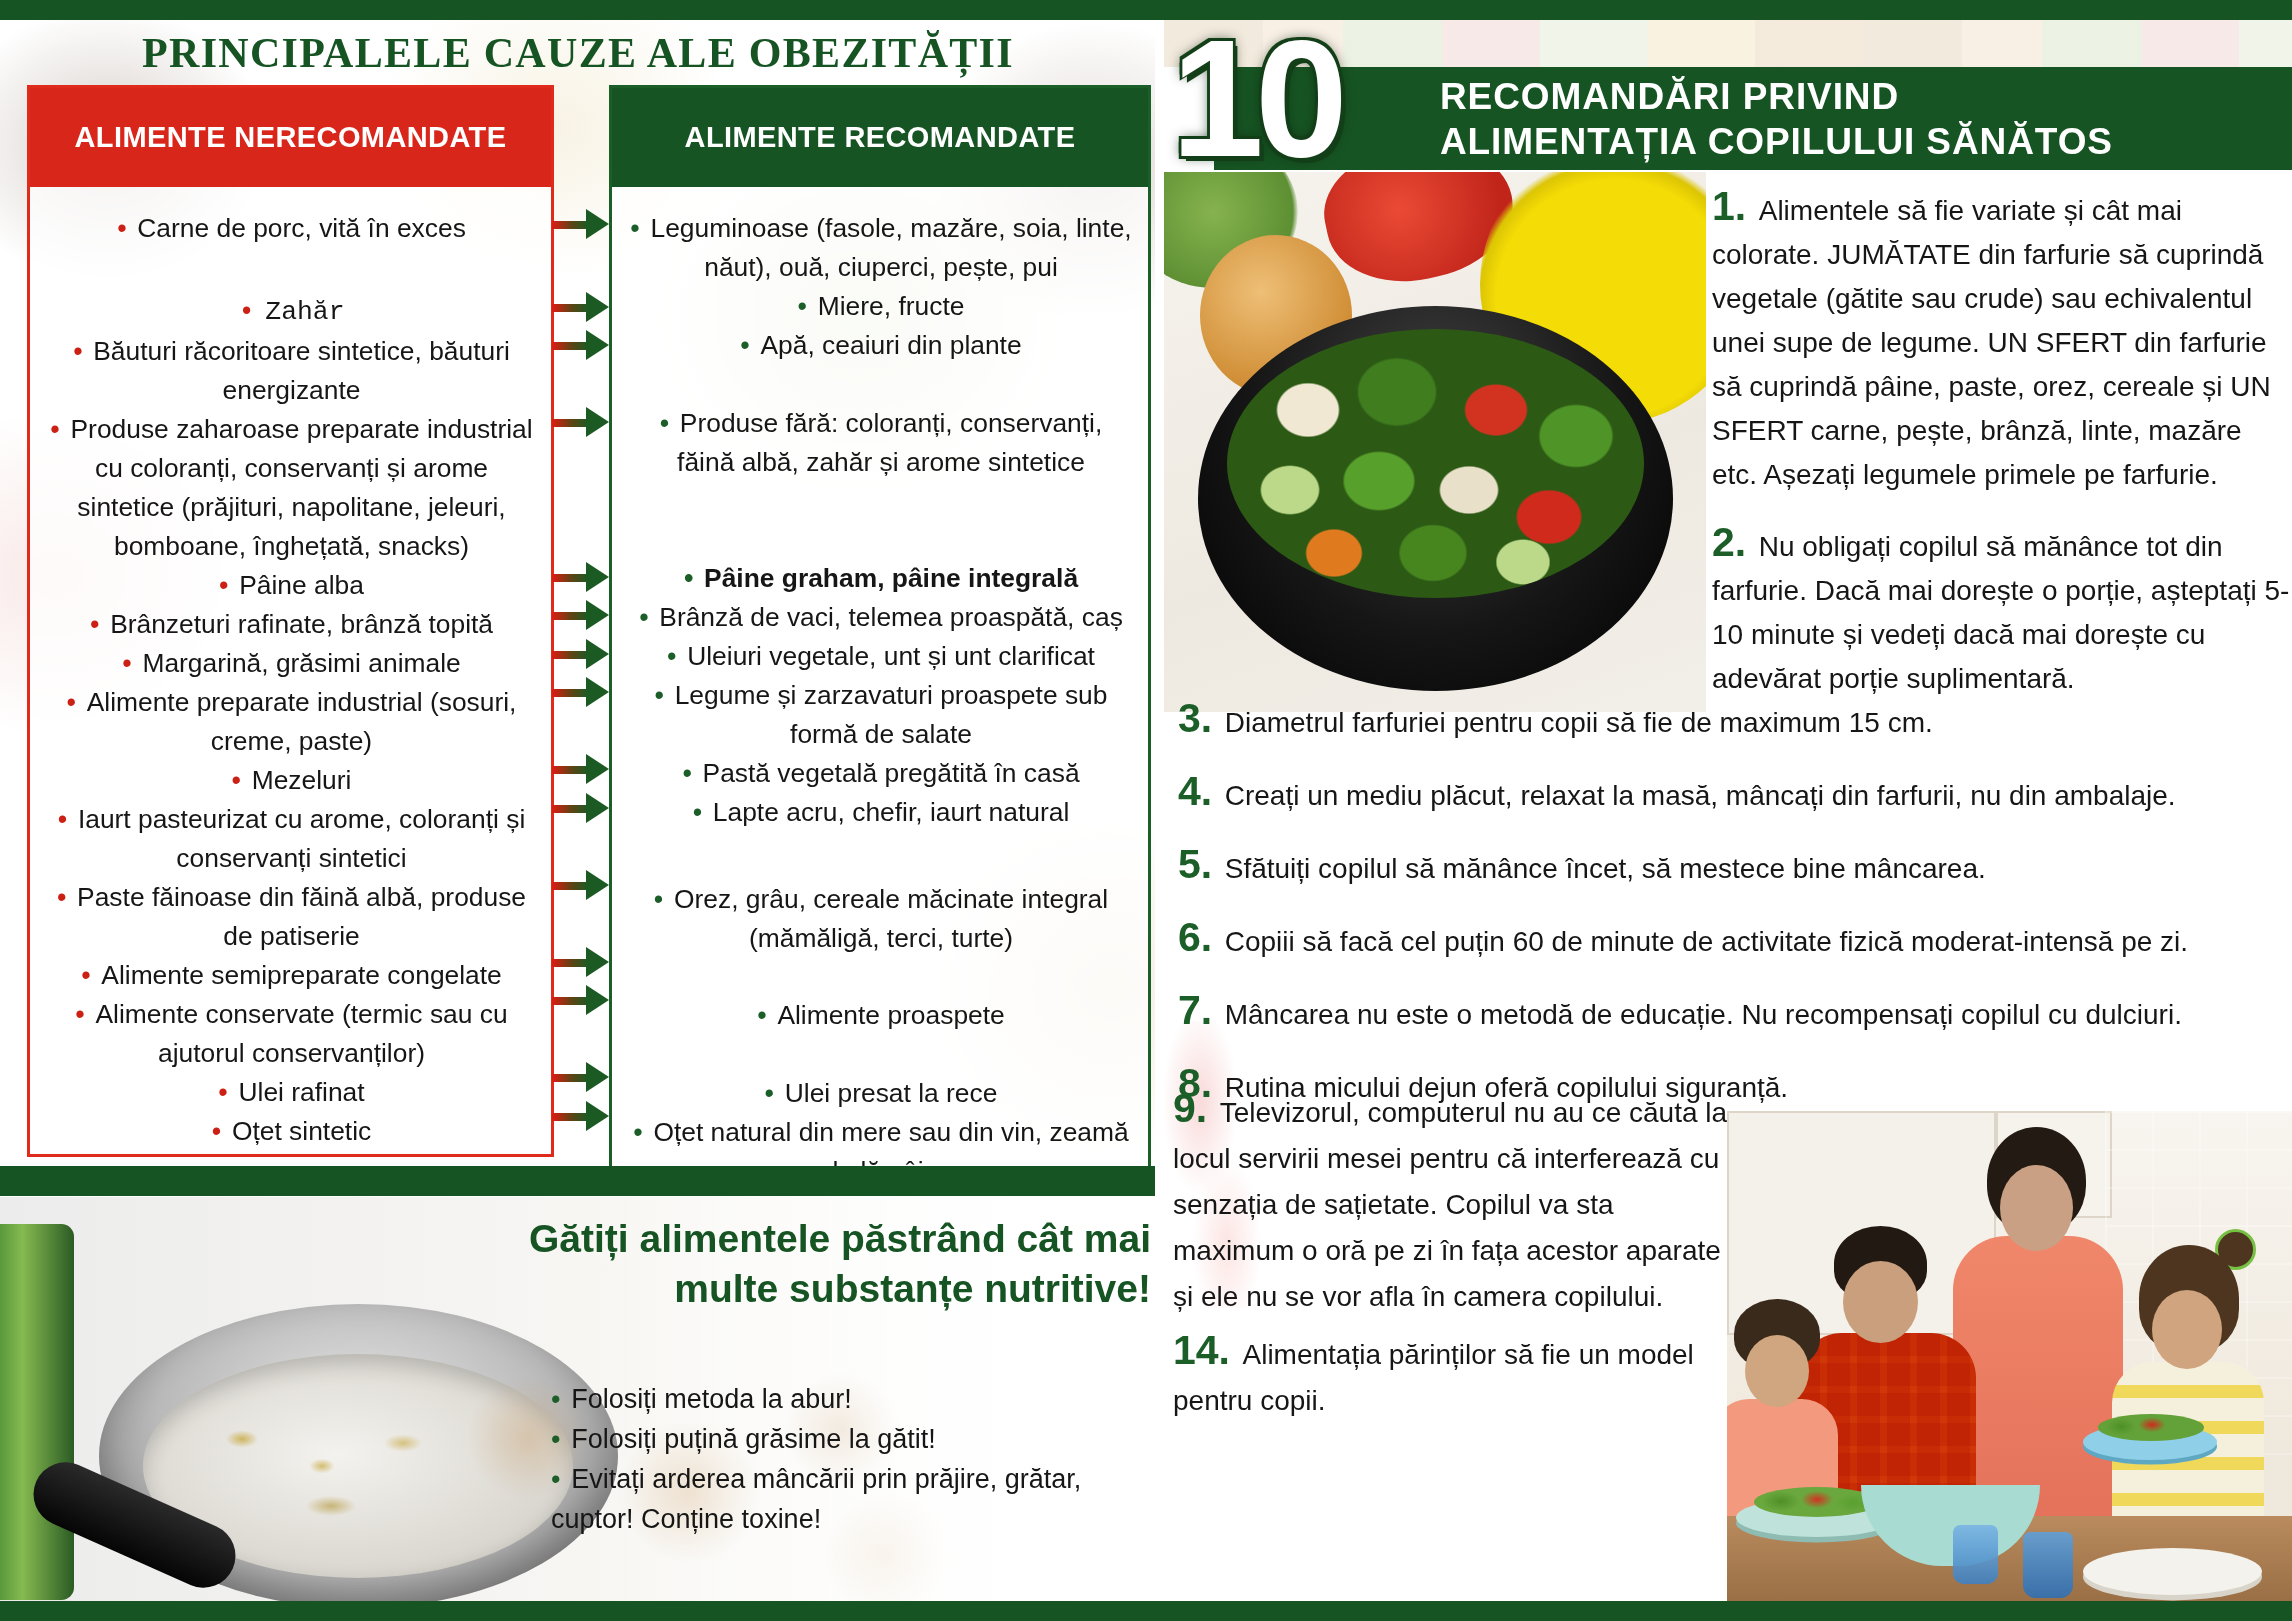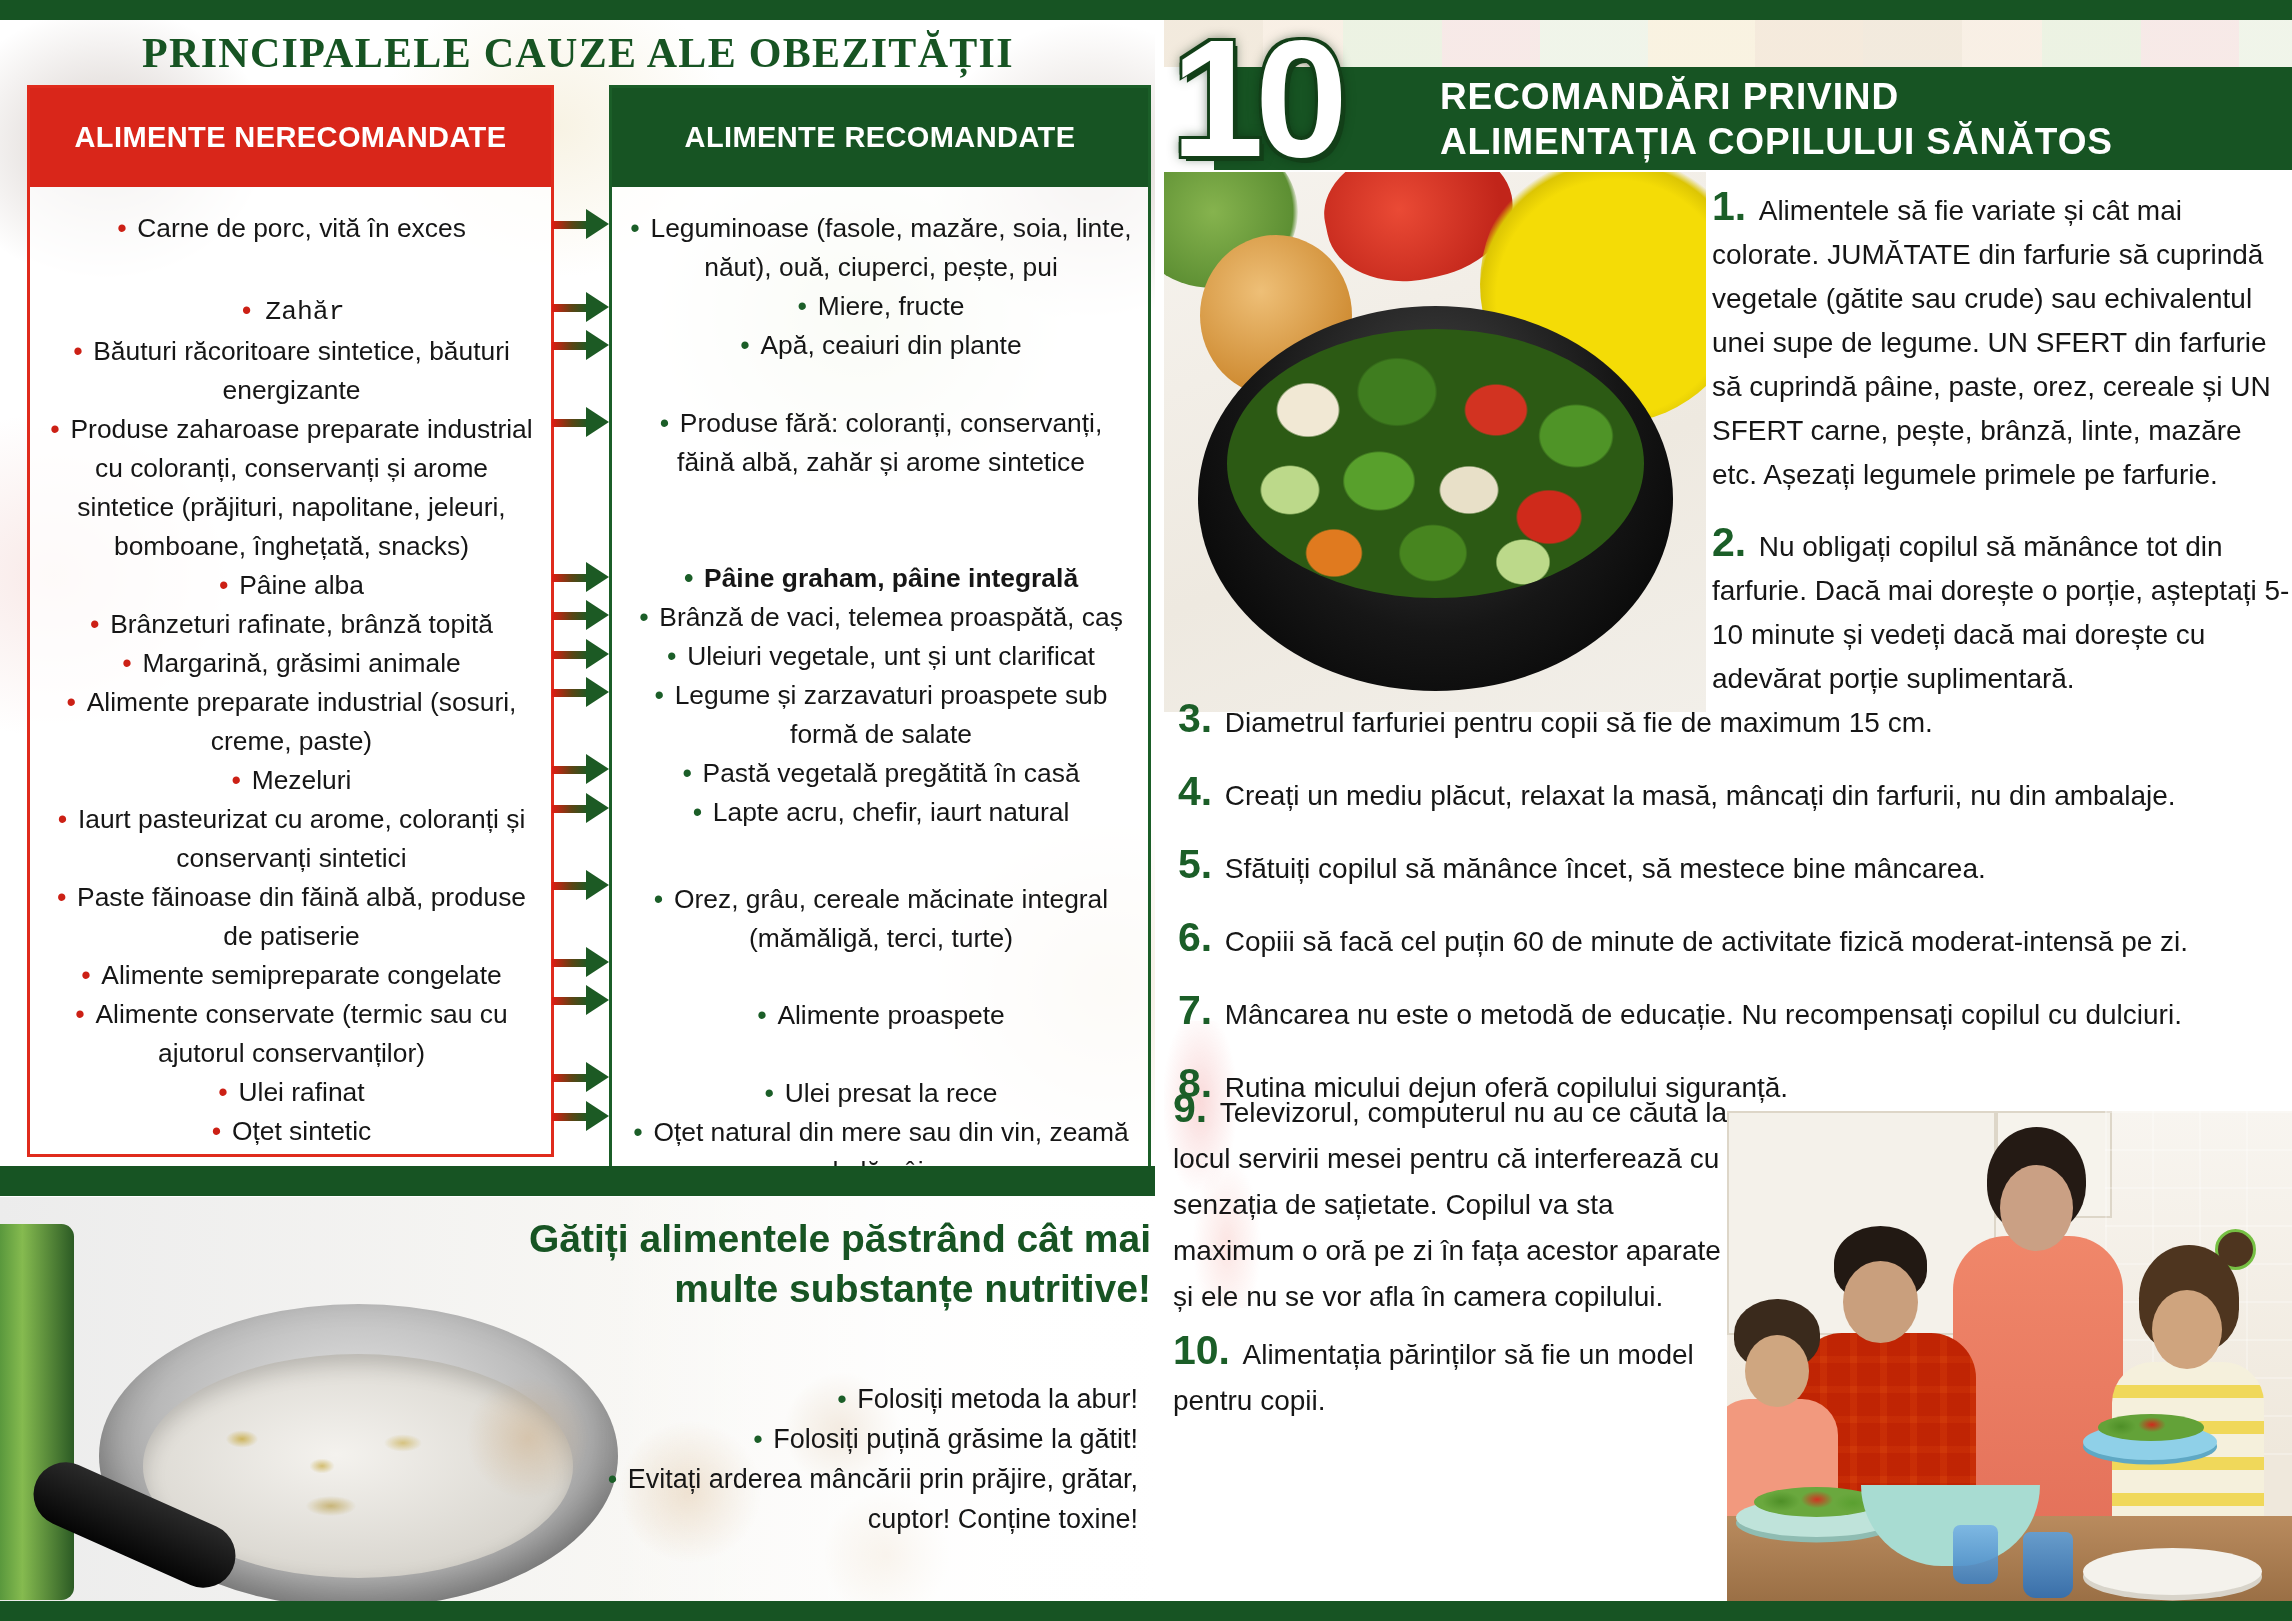--- a/index.html
+++ b/index.html
@@ -83,21 +83,21 @@
     background:
       radial-gradient(85px 85px at 107px 107px, #caa577, transparent 72%),
       radial-gradient(99px 99px at 269px 161px, #d6b285, transparent 72%),
       radial-gradient(81px 81px at 421px 99px, #c89f6e, transparent 72%),
       radial-gradient(90px 90px at 466px 224px, #dcbd93, transparent 72%);}
   .cookfade{position:absolute;right:0;top:0;width:555px;height:405px;
     background:linear-gradient(90deg,transparent,rgba(255,255,255,.85) 70%);}
   .cook-title{left:497px;top:1214px;width:654px;text-align:right;
     font-size:39px;line-height:50px;font-weight:800;color:var(--green);}
   .cook-bullets{left:551px;top:1379px;width:587px;}
-  .cook-bullets .li{font-size:27px;line-height:40px;text-align:right;}
+  .cook-bullets .li{font-size:27px;line-height:40px;}
   
   .banner{left:1214px;top:67px;width:1079px;height:103px;background:var(--green);
     display:flex;flex-direction:column;justify-content:center;padding-left:226px;box-sizing:border-box;}
   .banner .bl{color:#fff;font-weight:800;font-size:37px;line-height:45px;letter-spacing:0.9px;}
   .big10{left:1171px;top:21.5px;width:260px;font-size:167px;line-height:152px;font-weight:800;
     color:#fff;letter-spacing:-9px;
     text-shadow:4.5px 4.5px 0 #123f18,-2.7px -2.7px 0 #123f18,2.7px -2.7px 0 #123f18,-2.7px 2.7px 0 #123f18,0 0 12.5px rgba(10,40,15,.8);}
   
   .salad{left:1164px;top:172px;width:542px;height:540px;overflow:hidden;
     background:linear-gradient(160deg,#f6f3ee,#eee9e0 60%,#f2efe9);}
@@ -288,21 +288,21 @@
       <div class="rec"><span class="num">3.</span><span>Diametrul farfuriei pentru copii să fie de maximum 15 cm.</span></div>
       <div class="rec"><span class="num">4.</span><span>Creați un mediu plăcut, relaxat la masă, mâncați din farfurii, nu din ambalaje.</span></div>
       <div class="rec"><span class="num">5.</span><span>Sfătuiți copilul să mănânce încet, să mestece bine mâncarea.</span></div>
       <div class="rec"><span class="num">6.</span><span>Copiii să facă cel puțin 60 de minute de activitate fizică moderat-intensă pe zi.</span></div>
       <div class="rec"><span class="num">7.</span><span>Mâncarea nu este o metodă de educație. Nu recompensați copilul cu dulciuri.</span></div>
       <div class="rec"><span class="num">8.</span><span>Rutina micului dejun oferă copilului siguranță.</span></div>
     </div>
 
   <div class="abs tail-recs">
       <div class="rec"><span class="num">9.</span><span>Televizorul, computerul nu au ce căuta la locul servirii mesei pentru că interferează cu senzația de sațietate. Copilul va sta maximum o oră pe zi în fața acestor aparate și ele nu se vor afla în camera copilului.</span></div>
-      <div class="rec"><span class="num">10.</span><span>Alimentația părinților să fie un model pentru copii.</span></div>
+      <div class="rec"><span class="num">14.</span><span>Alimentația părinților să fie un model pentru copii.</span></div>
     </div>
 
 
   <div class="abs family">
     <div class="fam-cab"></div>
     <div class="fam-cab2"></div>
     <div class="fam-tile"></div>
     <div class="fam-mom-body"></div>
     <div class="fam-mom-hair"></div>
     <div class="fam-mom-face"></div>

